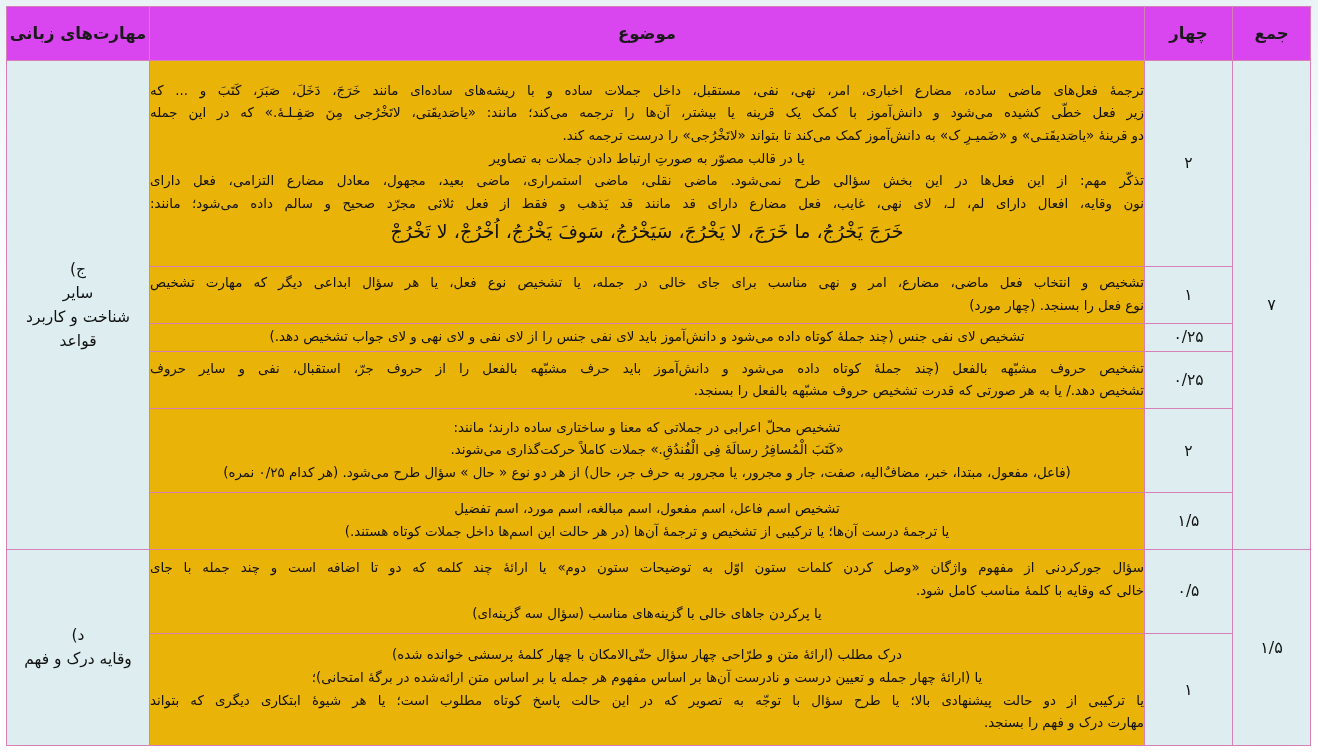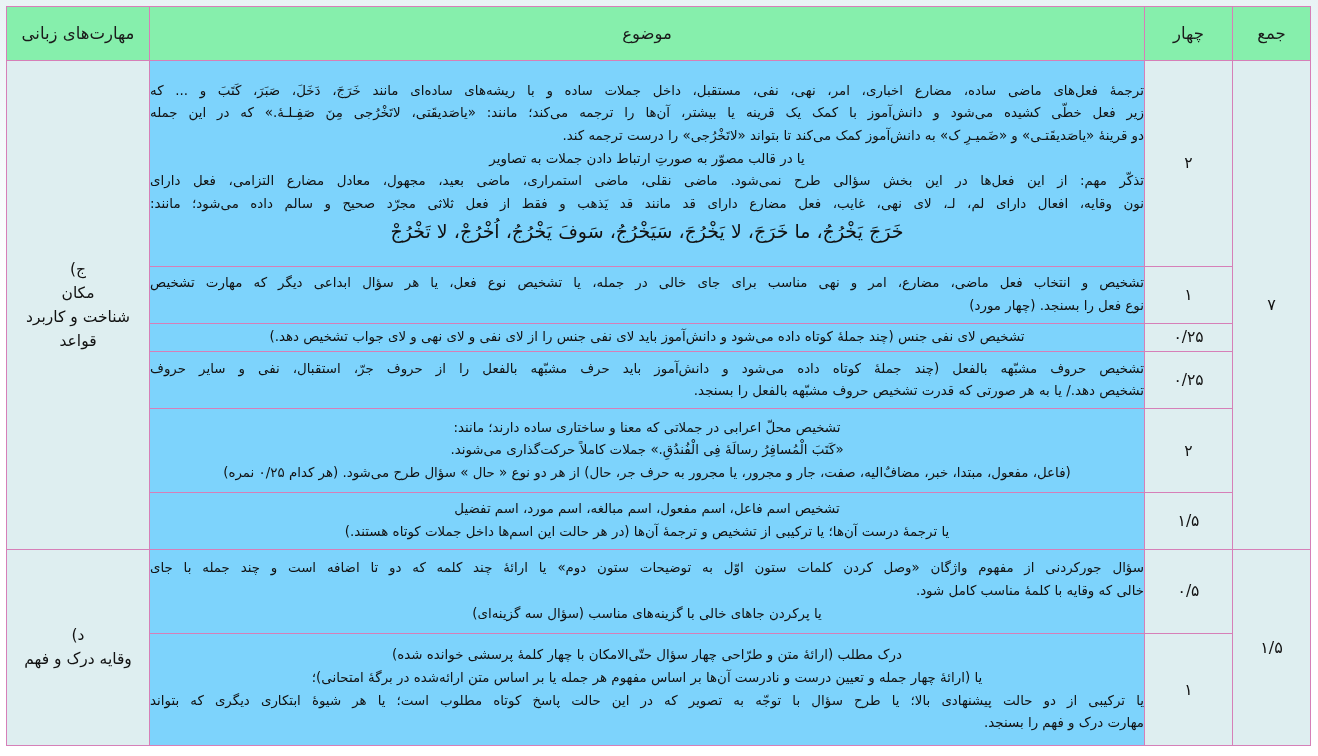--- a/index.html
+++ b/index.html
@@ -34,23 +34,23 @@
     background: #deeef0;
   }
   table.spec td, table.spec th {
     border: 1.3px solid #d67fb8;
     padding: 0;
     vertical-align: middle;
     box-sizing: border-box;
   }
   
   thead th {
-    background: #86efac;
+    background: #d946ef;
     color: #1a1a1a;
-    font-weight: normal;
+    font-weight: bold;
     font-size: 16.5px;
     height: 54px;
     text-align: center;
     letter-spacing: -0.2px;
   }
   
   .col-skill  { width: 143px; }
   .col-topic  { width: 995px; }
   .col-score  { width: 88px;  }
   .col-total  { width: 78px;  }
@@ -59,21 +59,21 @@
   td.skill {
     background: #deeef0;
     text-align: center;
     font-size: 15.5px;
     line-height: 1.55;
     font-weight: normal;
     color: #111;
     padding: 4px 6px;
   }
   td.topic {
-    background: #7dd3fc;
+    background: #eab308;
     color: #111;
     font-size: 13.4px;
     line-height: 1.62;
     padding: 7px 13px 8px 13px;
     text-align: justify;
     text-align-last: right;
     vertical-align: middle;
   }
   td.score, td.total {
     background: #deeef0;
@@ -126,21 +126,21 @@
           <p class="jboth">ترجمهٔ فعل‌های ماضی ساده، مضارع اخباری، امر، نهی، نفی، مستقبل، داخل جملات ساده و با ریشه‌های ساده‌ای مانند خَرَجَ، دَخَلَ، صَبَرَ، کَتَبَ و ... که</p>
           <p class="jboth">زیر فعل خطّی کشیده می‌شود و دانش‌آموز با کمک یک قرینه یا بیشتر، آن‌ها را ترجمه می‌کند؛ مانند: «یاصَدیقَتی، لاتَخْرُجی مِنَ صَفِـلـهٔ.» که در این جمله</p>
           <p class="rgt">دو قرینهٔ «یاصَدیقَتـی» و «ضَمیـرِ ک» به دانش‌آموز کمک می‌کند تا بتواند «لاتَخْرُجی» را درست ترجمه کند.</p>
           <p class="ctr">یا در قالب مصوّر به صورتِ ارتباط دادن جملات به تصاویر</p>
           <p class="jboth">تذکّر مهم: از این فعل‌ها در این بخش سؤالی طرح نمی‌شود. ماضی نقلی، ماضی استمراری، ماضی بعید، مجهول، معادل مضارع التزامی، فعل دارای</p>
           <p class="jboth">نون وقایه، افعال دارای لم، لـ، لای نهی، غایب، فعل مضارع دارای قد مانند قد یَذهب و فقط از فعل ثلاثی مجرّد صحیح و سالم داده می‌شود؛ مانند:</p>
           <p class="ctr ar">خَرَجَ یَخْرُجُ، ما خَرَجَ، لا یَخْرُجَ، سَیَخْرُجُ، سَوفَ یَخْرُجُ، اُخْرُجْ، لا تَخْرُجْ</p>
         </td>
         <td class="skill" rowspan="6">
           <div>ج)</div>
-          <div>مکان</div>
+          <div>سایر</div>
           <div>شناخت و کاربرد</div>
           <div>قواعد</div>
         </td>
       </tr>
 
       <tr>
         <td class="score">
           <span>۱</span>
         </td>
         <td class="topic">

